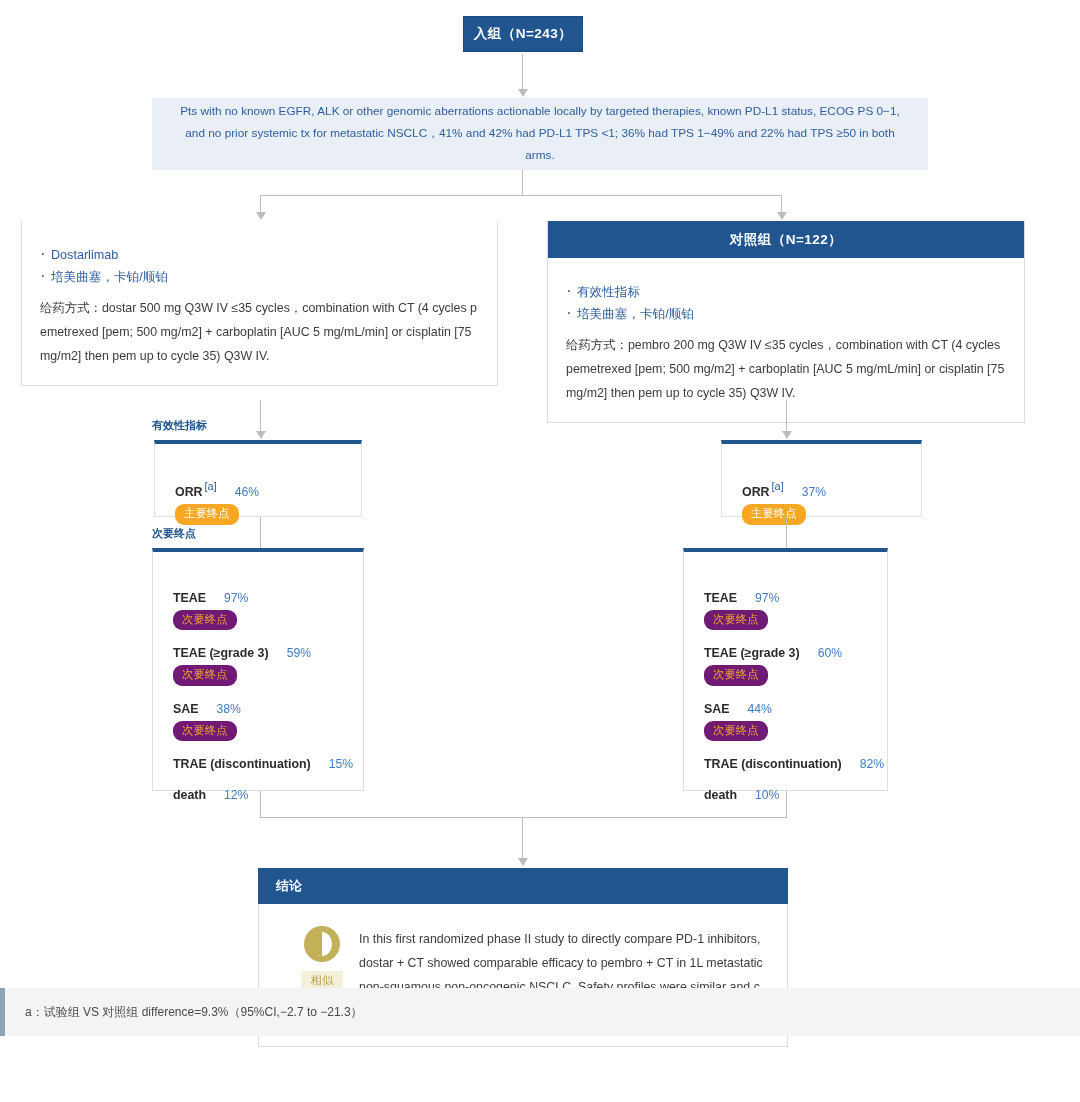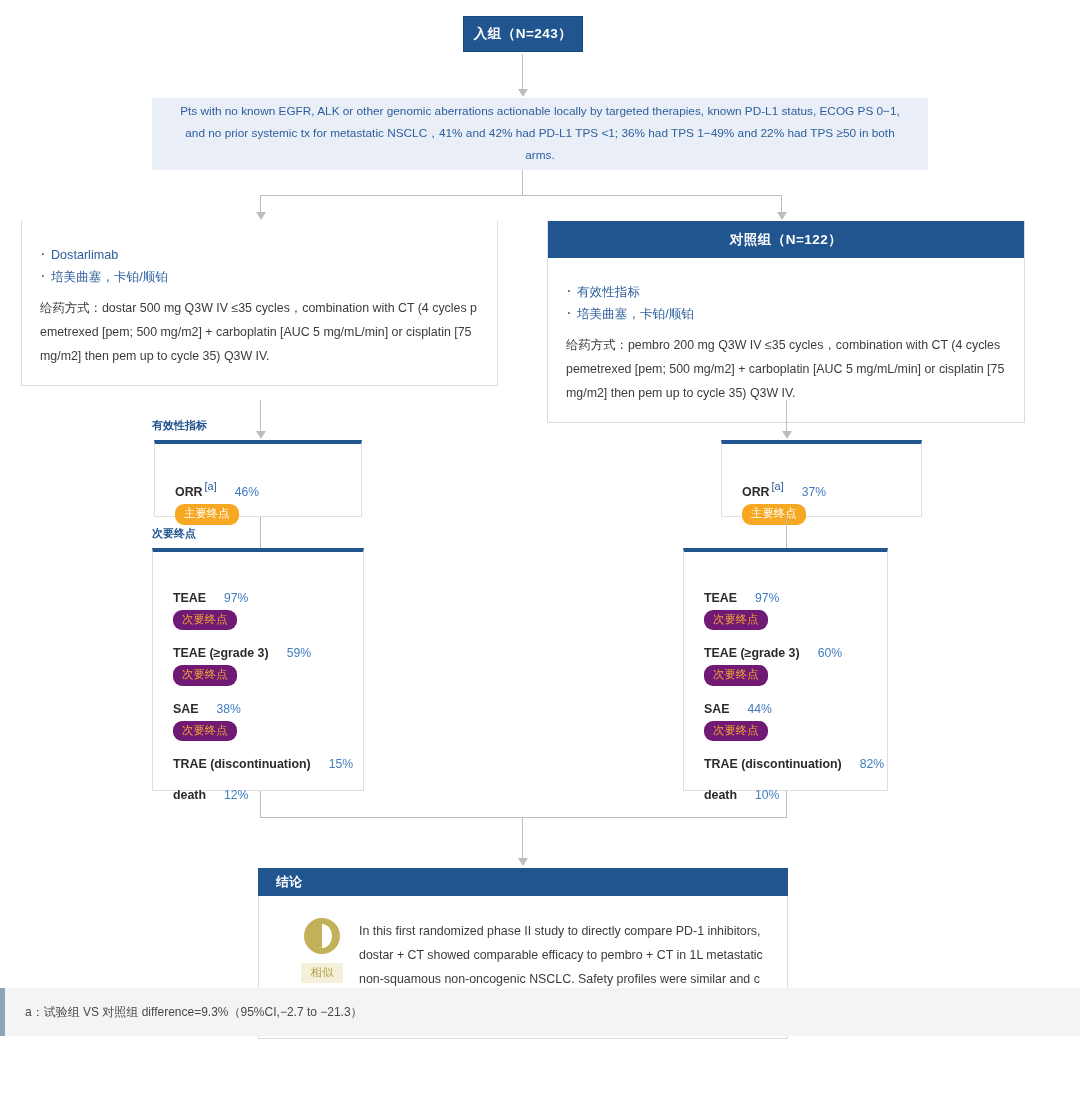--- a/index.html
+++ b/index.html
@@ -139,21 +139,21 @@
   .badge-secondary { background: #701a75; color: #f2a530; }
 
   #orr-left  { left: 154px; top: 440px; width: 208px; height: 77px; }
   #orr-right { left: 721px; top: 440px; width: 201px; height: 77px; }
   #safe-left { left: 152px; top: 548px; width: 212px; height: 243px; }
   #safe-right{ left: 683px; top: 548px; width: 205px; height: 243px; }
 
   
   #concl { left: 258px; top: 868px; width: 530px; }
   .concl-title {
-    height: 28px;
+    height: 36px;
     justify-content: flex-start;
     padding-left: 18px;
     font-size: 12.8px;
   }
   .concl-body {
     background: #ffffff;
     border: 1px solid #dcdcdc;
     border-top: none;
     display: flex;
     padding: 22px 24px 22px 26px;

